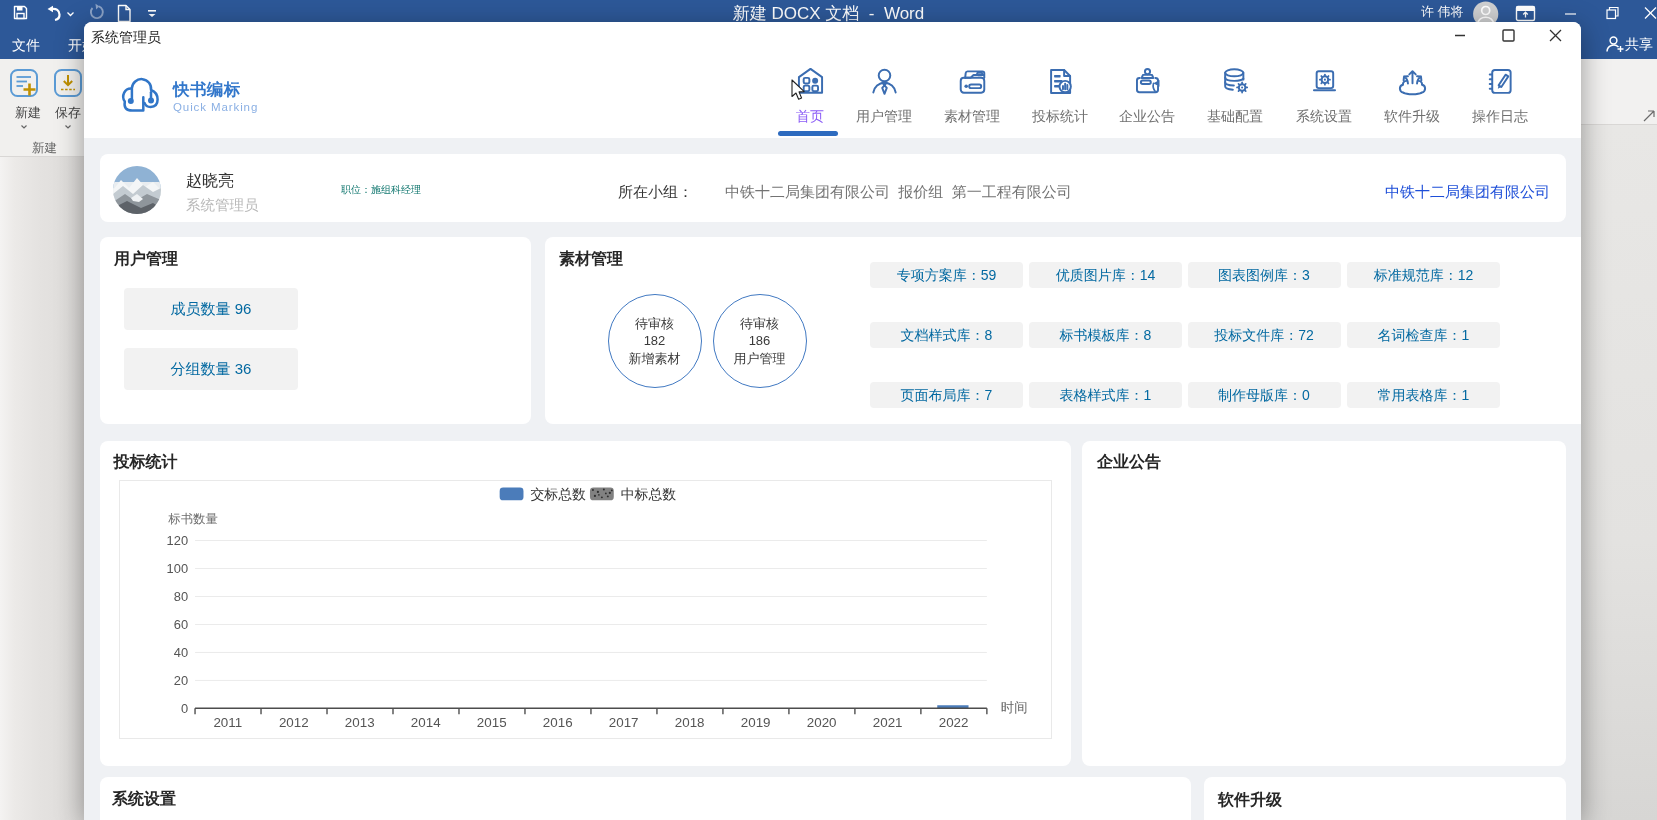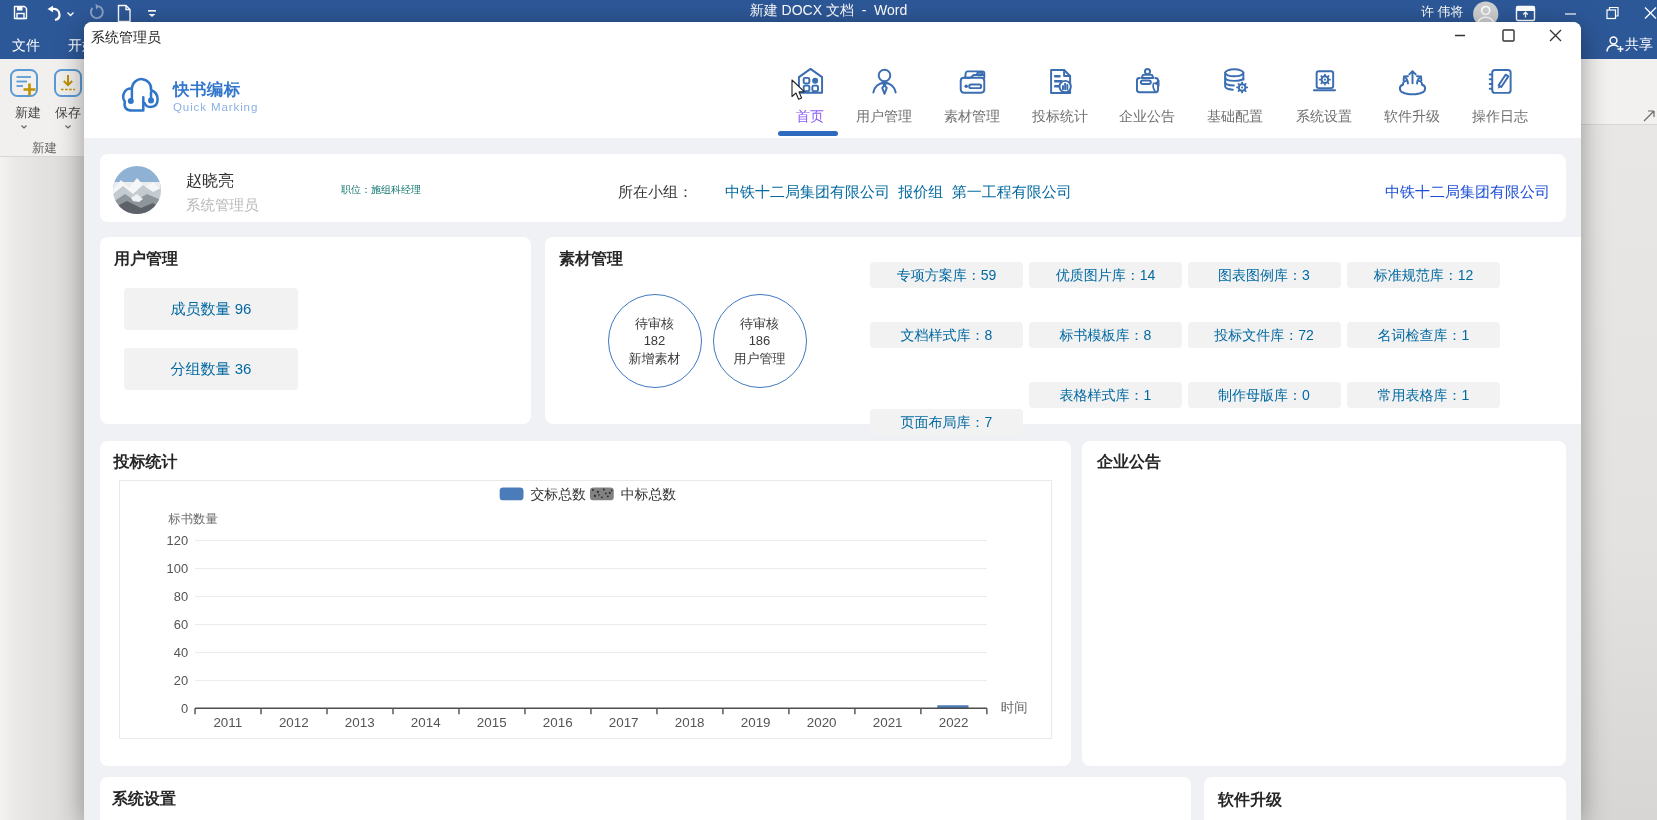--- a/index.html
+++ b/index.html
@@ -2,21 +2,21 @@
 <html><head>
 <meta charset="utf-8">
 <style>
 * { margin:0; padding:0; box-sizing:border-box; }
 html,body { width:1657px; height:820px; overflow:hidden; }
 body { font-family:"Liberation Sans", sans-serif; position:relative; background:#e7e6e4; }
 .abs { position:absolute; }
 
 
 #wordbar { left:0; top:0; width:1657px; height:59px; background:#2d5898; }
-#wordtitle { left:0; top:3px; width:1657px; text-align:center; color:#fff; font-size:14px; }
+#wordtitle { left:0; top:3px; width:1657px; text-align:center; color:#fff; font-size:17px; }
 .wtxt { color:#fff; font-size:13px; }
 #ribbonL { left:0; top:59px; width:84px; height:98px; background:#f1f0ee; }
 #docL { left:0; top:157px; width:84px; height:663px; background:linear-gradient(90deg,#f4f3f2 0,#eceae8 14px,#e4e2e0 40px,#dddbd9 84px); }
 #ribbonR { left:1581px; top:59px; width:76px; height:66px; background:#f2f1f0; }
 #docR { left:1581px; top:125px; width:76px; height:695px; background:linear-gradient(180deg,#e8e7e5 0,#e3e2e0 60%,#d7d6d4 100%); }
 
 
 #modal { left:84px; top:22px; width:1497px; height:798px; background:#eff1f4; border-radius:8px 8px 0 0; box-shadow:0 6px 28px rgba(0,0,0,0.38); overflow:hidden; }
 #mhead { left:0; top:0; width:1497px; height:116px; background:#fff; }
 #mtitle { left:7px; top:7px; font-size:14px; color:#262626; }
@@ -283,21 +283,21 @@
         <polygon points="0,28 10,20 20,28 30,19 40,26 48,22 48,36 0,36" fill="#c3cbd1"></polygon>
         <polygon points="0,36 12,28 22,35 34,28 48,34 48,48 0,48" fill="#8e959b"></polygon>
         <polygon points="0,42 14,35 28,42 40,37 48,42 48,48 0,48" fill="#5d6268"></polygon>
         <polygon points="18,32 24,28 30,33 26,36 20,35" fill="#eff2f4"></polygon>
       </g>
     </svg>
     <div class="abs" style="left:86px;top:17px;font-size:16px;color:#333;">赵晓亮</div>
     <div class="abs" style="left:86px;top:42px;font-size:14.5px;color:#b8b8b8;">系统管理员</div>
     <div class="abs" style="left:241px;top:29px;font-size:10px;color:#0f766e;">职位：施组科经理</div>
     <div class="abs" style="left:518px;top:29px;font-size:15px;color:#333;">所在小组：</div>
-    <div class="abs" style="left:625px;top:29px;font-size:15px;color:#0369a1;">中铁十二局集团有限公司&nbsp;&nbsp;报价组&nbsp;&nbsp;第一工程有限公司</div>
+    <div class="abs" style="left:625px;top:29px;font-size:15px;color:#737373;">中铁十二局集团有限公司&nbsp;&nbsp;报价组&nbsp;&nbsp;第一工程有限公司</div>
     <div class="abs" style="right:16px;top:29px;font-size:15px;color:#1d4ed8;">中铁十二局集团有限公司</div>
   </div>
 
   <div class="card" style="left:16px;top:215px;width:431px;height:187px;">
     <div class="ctitle" style="left:14px;top:12px;">用户管理</div>
     <div class="gbox" style="left:24px;top:51px;width:174px;height:42px;line-height:42px;font-size:15px;">成员数量 96</div>
     <div class="gbox" style="left:24px;top:111px;width:174px;height:42px;line-height:42px;font-size:15px;">分组数量 36</div>
   </div>
   <div class="card" style="left:461px;top:215px;width:1105px;height:187px;">
     <div class="ctitle" style="left:14px;top:12px;">素材管理</div>
@@ -312,21 +312,21 @@
         <div>用户管理</div>
     </div>
     <div class="gbox mg" style="left:325px;top:25px;">专项方案库：59</div>
     <div class="gbox mg" style="left:484px;top:25px;">优质图片库：14</div>
     <div class="gbox mg" style="left:642.5px;top:25px;">图表图例库：3</div>
     <div class="gbox mg" style="left:802px;top:25px;">标准规范库：12</div>
     <div class="gbox mg" style="left:325px;top:85px;">文档样式库：8</div>
     <div class="gbox mg" style="left:484px;top:85px;">标书模板库：8</div>
     <div class="gbox mg" style="left:642.5px;top:85px;">投标文件库：72</div>
     <div class="gbox mg" style="left:802px;top:85px;">名词检查库：1</div>
-    <div class="gbox mg" style="left:325px;top:144.5px;margin-top:27px;">页面布局库：7</div>
+    <div class="gbox mg" style="left:325px;top:144.5px;">页面布局库：7</div>
     <div class="gbox mg" style="left:484px;top:144.5px;">表格样式库：1</div>
     <div class="gbox mg" style="left:642.5px;top:144.5px;">制作母版库：0</div>
     <div class="gbox mg" style="left:802px;top:144.5px;">常用表格库：1</div>
   </div>
 
   <div class="card" style="left:16px;top:419px;width:971px;height:325px;">
     <div class="ctitle" style="left:13.5px;top:11px;">投标统计</div>
     <svg class="abs" style="left:19px;top:39px;border:1px solid #e9e9e9;" width="933" height="259" viewBox="0 0 933 259">
       <rect x="380" y="6.5" width="24" height="13" rx="3.5" fill="#4b7cba"></rect>
       <text x="411" y="18" font-size="14" fill="#333">交标总数</text>

